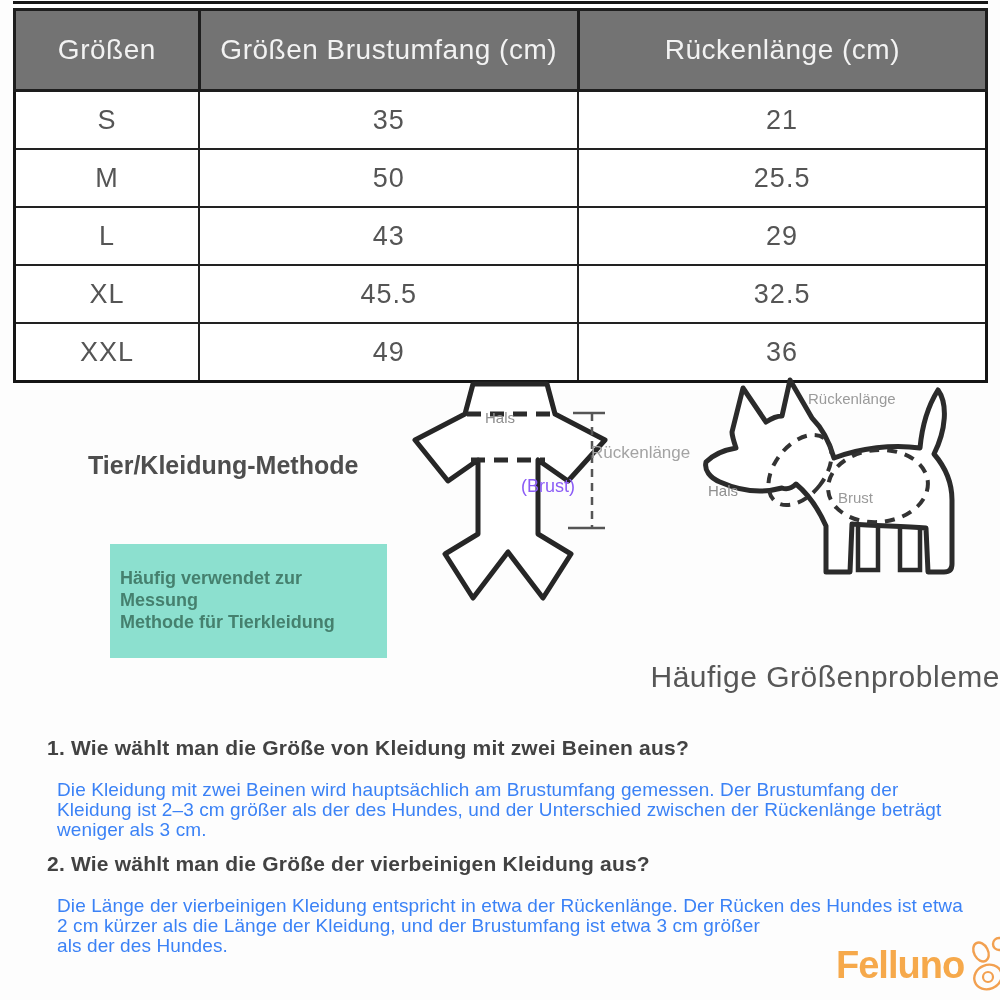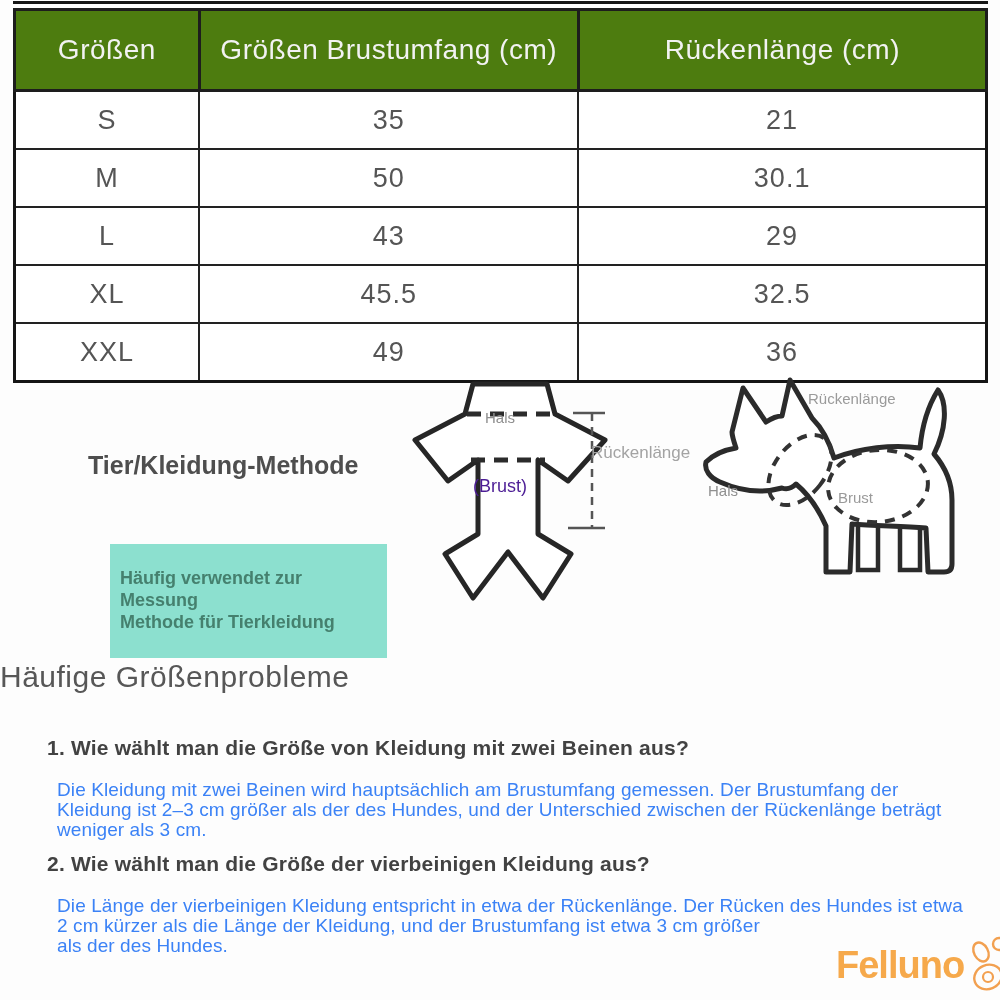--- a/index.html
+++ b/index.html
@@ -9,45 +9,45 @@
   }
   .top-line{position:absolute;left:13px;top:1px;width:975px;height:3px;background:#161616;}
 
   
   table.size{
     position:absolute;left:13px;top:8px;width:975px;
     border-collapse:collapse;table-layout:fixed;background:#fff;
   }
   table.size col.c1{width:19%;} table.size col.c2{width:39%;} table.size col.c3{width:42%;}
   table.size th{
-    background:#4d7c0f;color:#f2f2f2;font-weight:400;font-size:28px;
+    background:#737373;color:#f2f2f2;font-weight:400;font-size:28px;
     height:76px;border:3px solid #1d1d1d;letter-spacing:0.5px;
   }
   table.size td{
     height:54px;text-align:center;font-size:27px;font-weight:300;color:#555;
     border:2.5px solid #222;background:#fff;letter-spacing:1px;
   }
   table.size{border:3px solid #151515;}
 
   
   .measure-title{position:absolute;left:88px;top:451px;font-size:25px;font-weight:bold;color:#4e4e4e;}
   .measure-note{
     position:absolute;left:110px;top:544px;width:257px;background:#8ce0cf;
     padding:24px 10px;font-size:18px;font-weight:bold;color:#45806e;line-height:1.22;
     white-space:pre-line;
   }
   .diagram{position:absolute;}
   .diagram svg{position:absolute;left:0;top:0;}
   .dlabel{position:absolute;font-size:15px;color:#9a9a9a;white-space:nowrap;}
-  .dlabel.brust-garment{font-size:18px;color:#4c1d95;}
+  .dlabel.brust-garment{font-size:18px;color:#8b5cf6;margin-left:48px;}
   .dlabel.rueck-garment{font-size:17px;color:#a3a3a3;}
 
   
   .faq-title{
-    position:absolute;left:0;top:660px;width:1000px;text-align:left;
+    position:absolute;left:0;top:660px;width:1000px;text-align:right;
     font-size:30px;font-weight:400;color:#575757;letter-spacing:0.5px;
   }
   .question{position:absolute;left:47px;font-size:21px;font-weight:bold;color:#424242;letter-spacing:0.2px;}
   .answer{
     position:absolute;left:57px;width:920px;font-size:19px;color:#3b82f6;
     line-height:1.04;white-space:pre-line;letter-spacing:0.1px;
   }
   .q1{top:736px;} .a1{top:780px;} .q2{top:852px;} .a2{top:896px;}
 
   
@@ -80,21 +80,21 @@
     </thead>
     <tbody>
       <tr>
         <td>S</td>
         <td>35</td>
         <td>21</td>
       </tr>
       <tr>
         <td>M</td>
         <td>50</td>
-        <td>30.1</td>
+        <td>25.5</td>
       </tr>
       <tr>
         <td>L</td>
         <td>43</td>
         <td>29</td>
       </tr>
       <tr>
         <td>XL</td>
         <td>45.5</td>
         <td>32.5</td>

